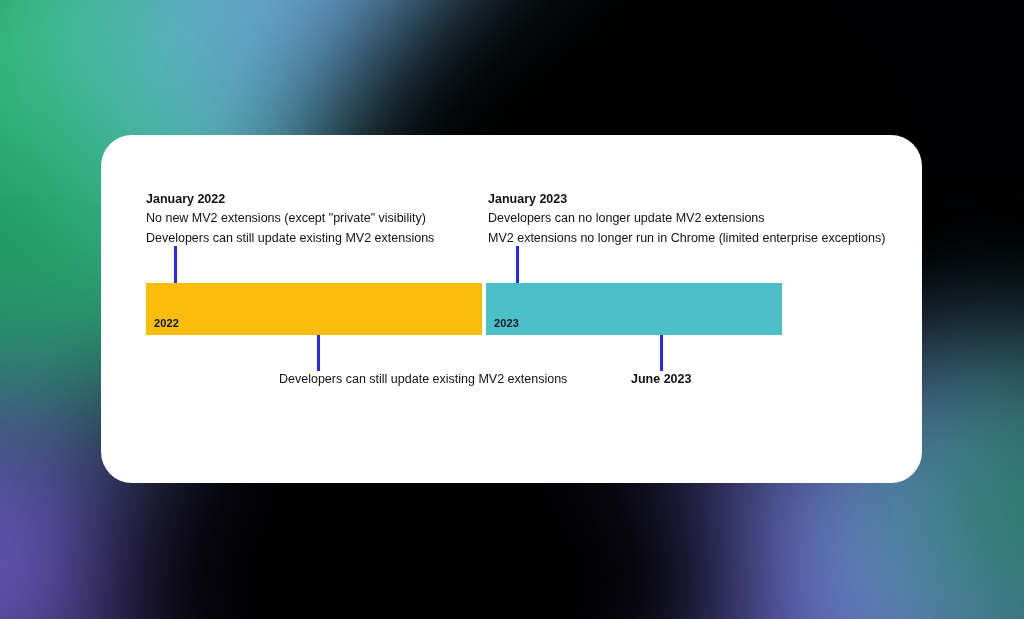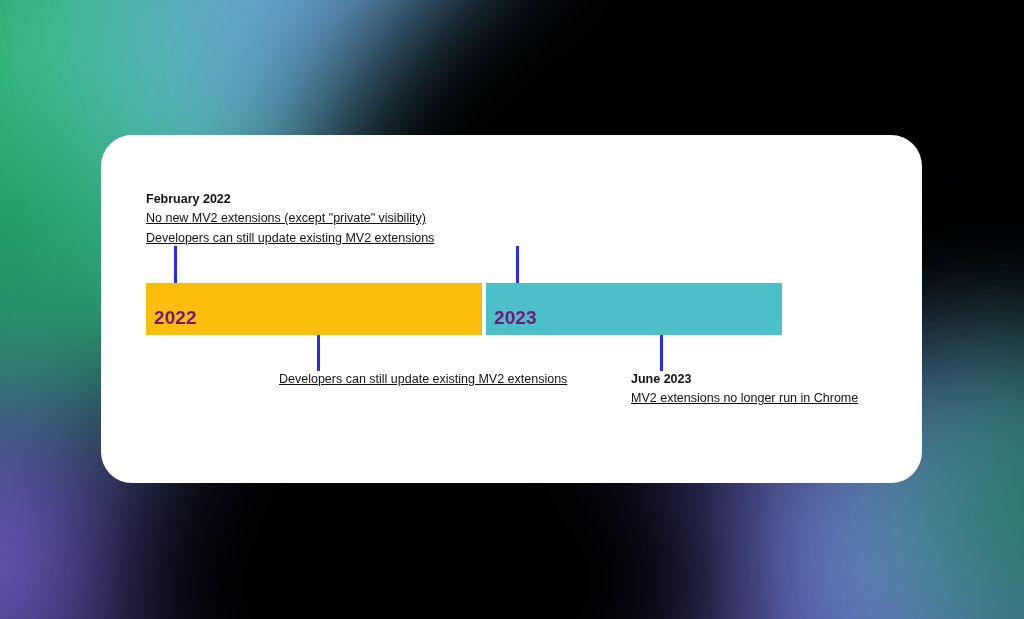--- a/index.html
+++ b/index.html
@@ -116,23 +116,23 @@
   }
   #bar-2023 {
     left: 486px;
     width: 296px;
     background: #4cbfc9;
   }
   .bar-year-label {
     position: absolute;
     left: 8px;
     bottom: 6px;
-    font-size: 19px;
+    font-size: 11px;
     font-weight: bold;
-    color: #701a75;
+    color: #0f172a;
     letter-spacing: 0.1px;
   }
 
   
   .connector {
     position: absolute;
     width: 3px;
     background: #2b2bf0;
   }
   #conn-jan-2022 { left: 174px; top: 246px; height: 40px; }
@@ -149,21 +149,20 @@
     font-size: 12.5px;
     font-weight: bold;
     line-height: 19px;
     white-space: nowrap;
   }
   .event-line {
     font-size: 12.5px;
     font-weight: normal;
     line-height: 19.5px;
     white-space: nowrap;
-    text-decoration: underline;
   }
 
   #event-jan-2022 { left: 146px; top: 190px; }
   #event-jan-2023 { left: 488px; top: 190px; }
   #event-jun-2022 { left: 279px; top: 370px; }
   #event-jun-2023 { left: 631px; top: 370px; }
 </style>
 </head>
 <body>
 
@@ -190,28 +189,32 @@
   <div class="connector" id="conn-jun-2023"></div>
 
   <div class="bar" id="bar-2022">
     <span class="bar-year-label">2022</span>
   </div>
   <div class="bar" id="bar-2023">
     <span class="bar-year-label">2023</span>
   </div>
 
   <div class="event" id="event-jan-2022">
-    <div class="event-title">February 2022</div>
+    <div class="event-title">January 2022</div>
     <div class="event-line">No new MV2 extensions (except "private" visibility)</div>
     <div class="event-line">Developers can still update existing MV2 extensions</div>
   </div>
 
+  <div class="event" id="event-jan-2023">
+    <div class="event-title">January 2023</div>
+    <div class="event-line">Developers can no longer update MV2 extensions</div>
+    <div class="event-line">MV2 extensions no longer run in Chrome (limited enterprise exceptions)</div>
+  </div>
 
   <div class="event" id="event-jun-2022">
     <div class="event-line">Developers can still update existing MV2 extensions</div>
   </div>
 
   <div class="event" id="event-jun-2023">
     <div class="event-title">June 2023</div>
-    <div class="event-line">MV2 extensions no longer run in Chrome</div>
   </div>
 
 </div>
 
 </body></html>

